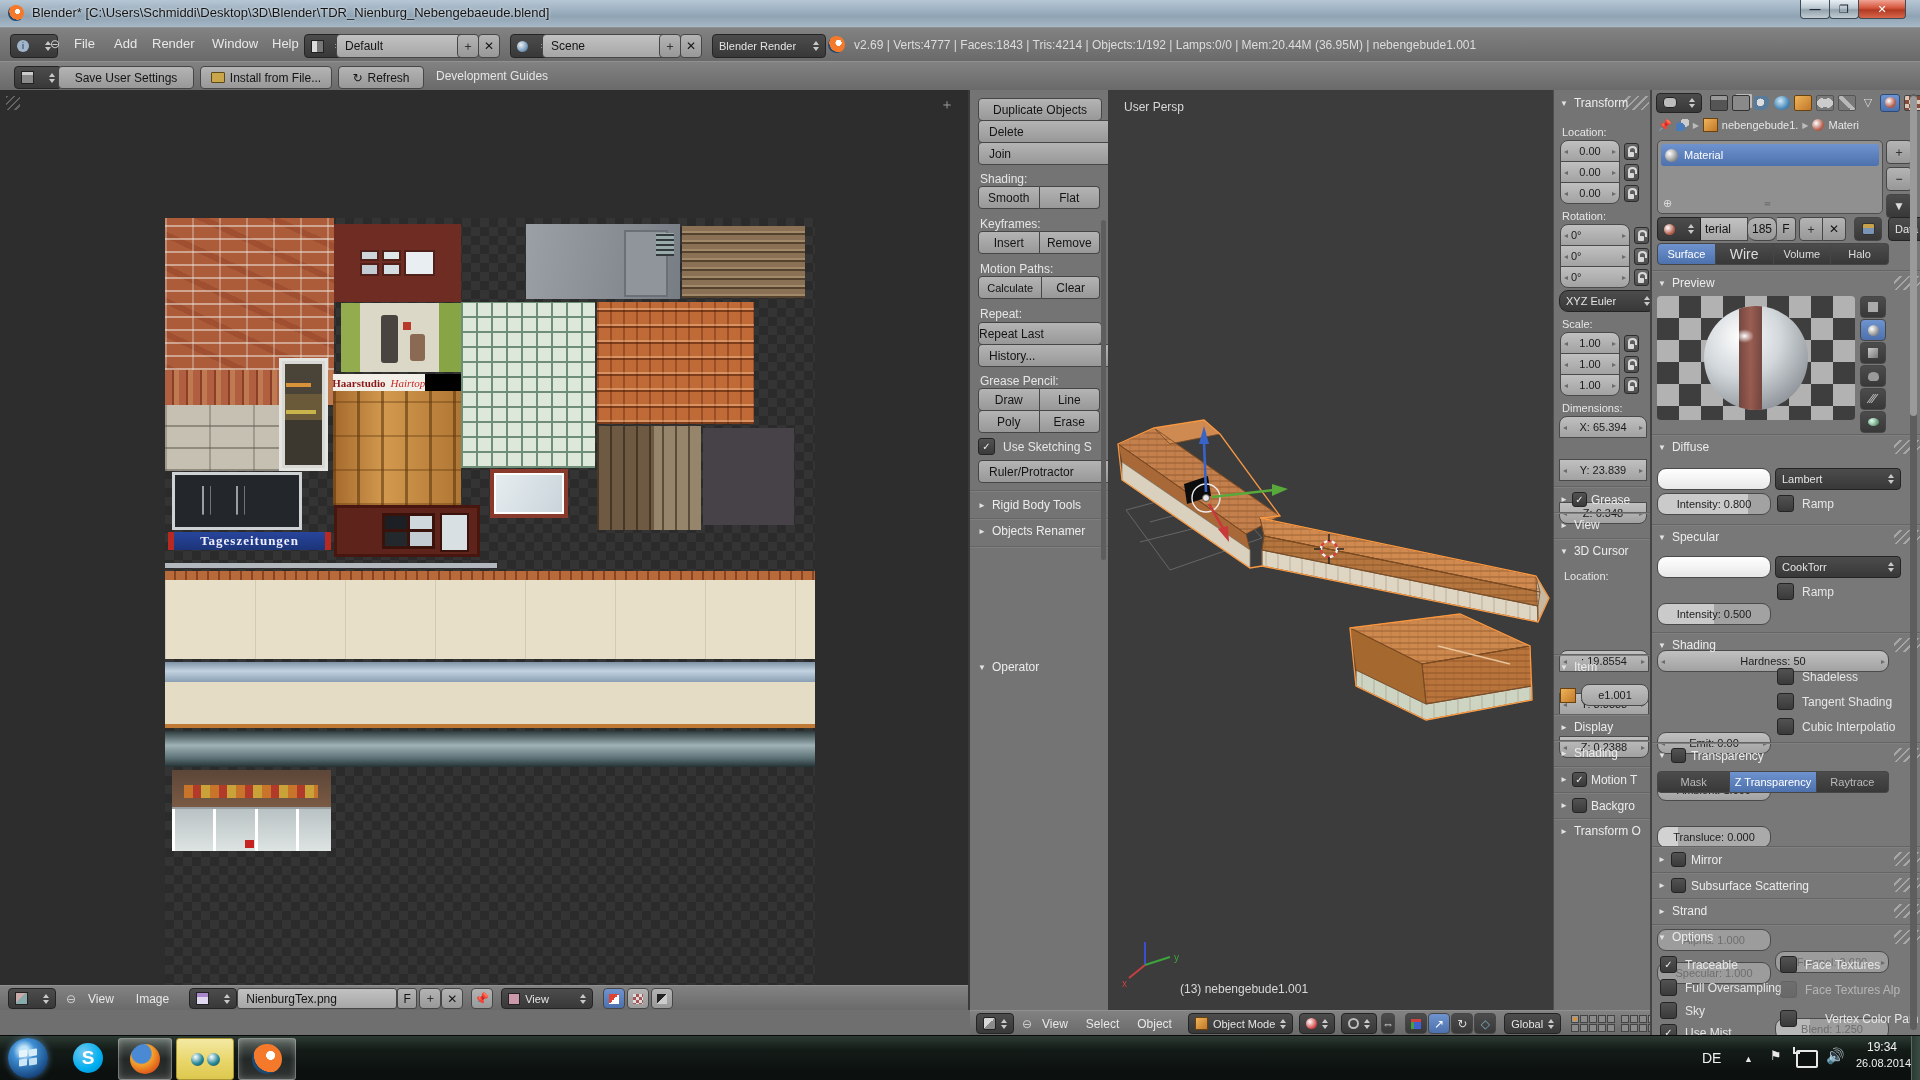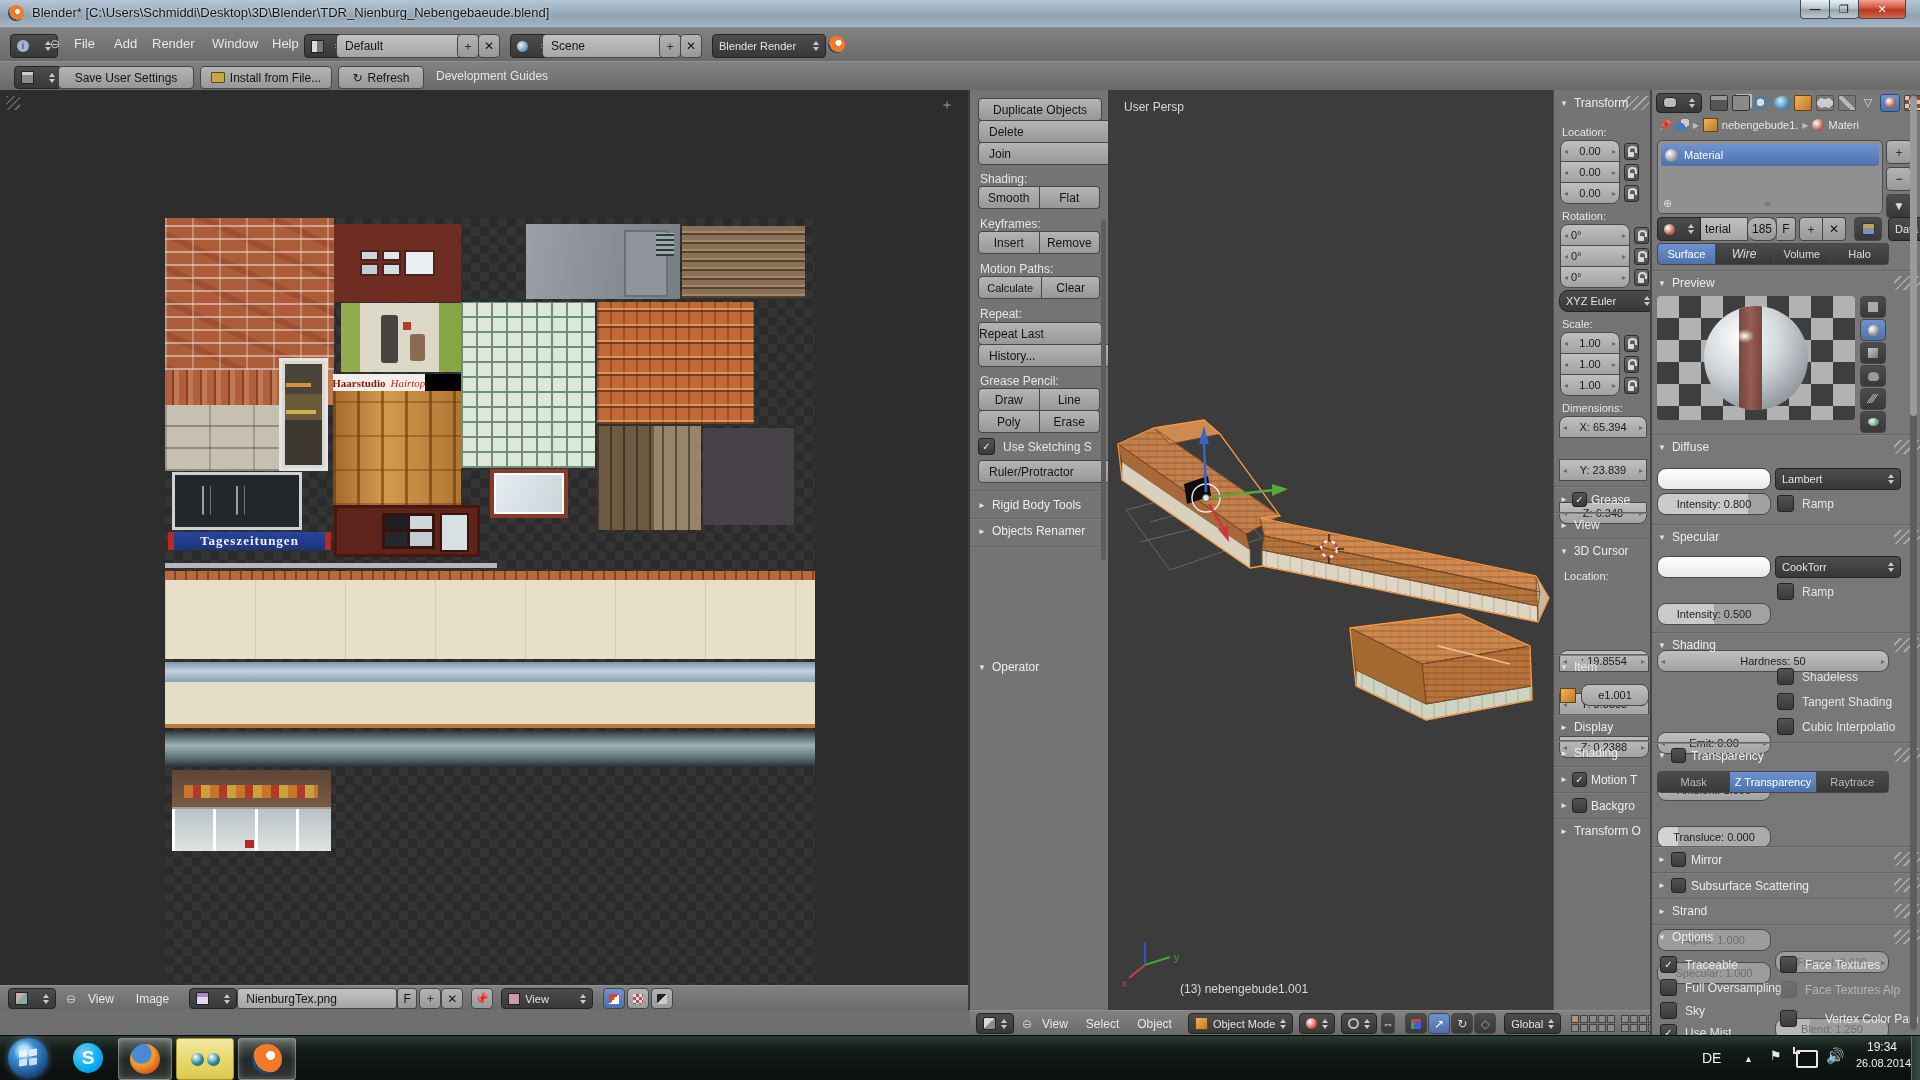--- a/index.html
+++ b/index.html
@@ -110,20 +110,21 @@
 
     <div class="abs dd" style="left:712px;top:6px;width:100px;height:22px;">
       <span class="minitxt">Blender Render</span>
       <span class="spn">
           <span class="tu"></span>
           <span class="td"></span>
         </span>
     </div>
     <div class="abs" style="left:828px;top:8px;width:17px;height:17px;border-radius:50%;
       background:radial-gradient(circle at 62% 40%,#fff 0 20%,#f5792a 22% 62%,#1d4a73 64%);"></div>
+    <div class="abs lbl" style="left:854px;top:10px;font-size:12px;color:#ddd;">v2.69 | Verts:4777 | Faces:1843 | Tris:4214 | Objects:1/192 | Lamps:0/0 | Mem:20.44M (36.95M) | nebengebude1.001</div>
   </div>
 
   <div class="abs ebar" style="left:0;top:61px;width:1920px;height:29px;">
     <div class="abs dd" style="left:14px;top:4px;width:34px;height:21px;">
       <span style="width:11px;height:11px;background:linear-gradient(#ccc 30%,#8a8a8a 30%);border:1px solid #222;"></span>
       <span class="spn">
           <span class="tu"></span>
           <span class="td"></span>
         </span>
     </div>
@@ -772,21 +773,21 @@
         <span style="width:11px;height:10px;background:linear-gradient(#c8a24a 45%,#7a94b8 45%);border:1px solid #333;border-radius:2px;"></span>
       </div>
       <div class="dd" style="width:46px;height:22px;margin-left:6px;">
         <span class="minitxt">Data</span>
 
       </div>
     </div>
 
     <div class="abs row" style="left:5px;top:154px;width:232px;height:20px;">
       <div class="btn sel" style="flex:1;height:20px;border-radius:4px 0 0 4px;font-size:11px;">Surface</div>
-      <div class="btn" style="flex:1;height:20px;border-radius:0;border-left:none;background:linear-gradient(#4c4c4c,#383838);color:#ddd;font-size:12px;font-style:italic;">Wire</div>
+      <div class="btn" style="flex:1;height:20px;border-radius:0;border-left:none;background:linear-gradient(#4c4c4c,#383838);color:#ddd;font-size:14px;">Wire</div>
       <div class="btn" style="flex:1;height:20px;border-radius:0;border-left:none;background:linear-gradient(#4c4c4c,#383838);color:#ddd;font-size:11px;">Volume</div>
       <div class="btn" style="flex:1;height:20px;border-radius:0 4px 4px 0;border-left:none;background:linear-gradient(#4c4c4c,#383838);color:#ddd;font-size:11px;">Halo</div>
     </div>
     <div class="abs divline" style="left:0;top:180px;width:270px;"></div>
 
     <div class="abs phead" style="left:6px;top:186px;">
         <span class="tri">▼</span>
         <span>Preview</span>
       </div>
     <div class="grip" style="top:186px;"></div>

